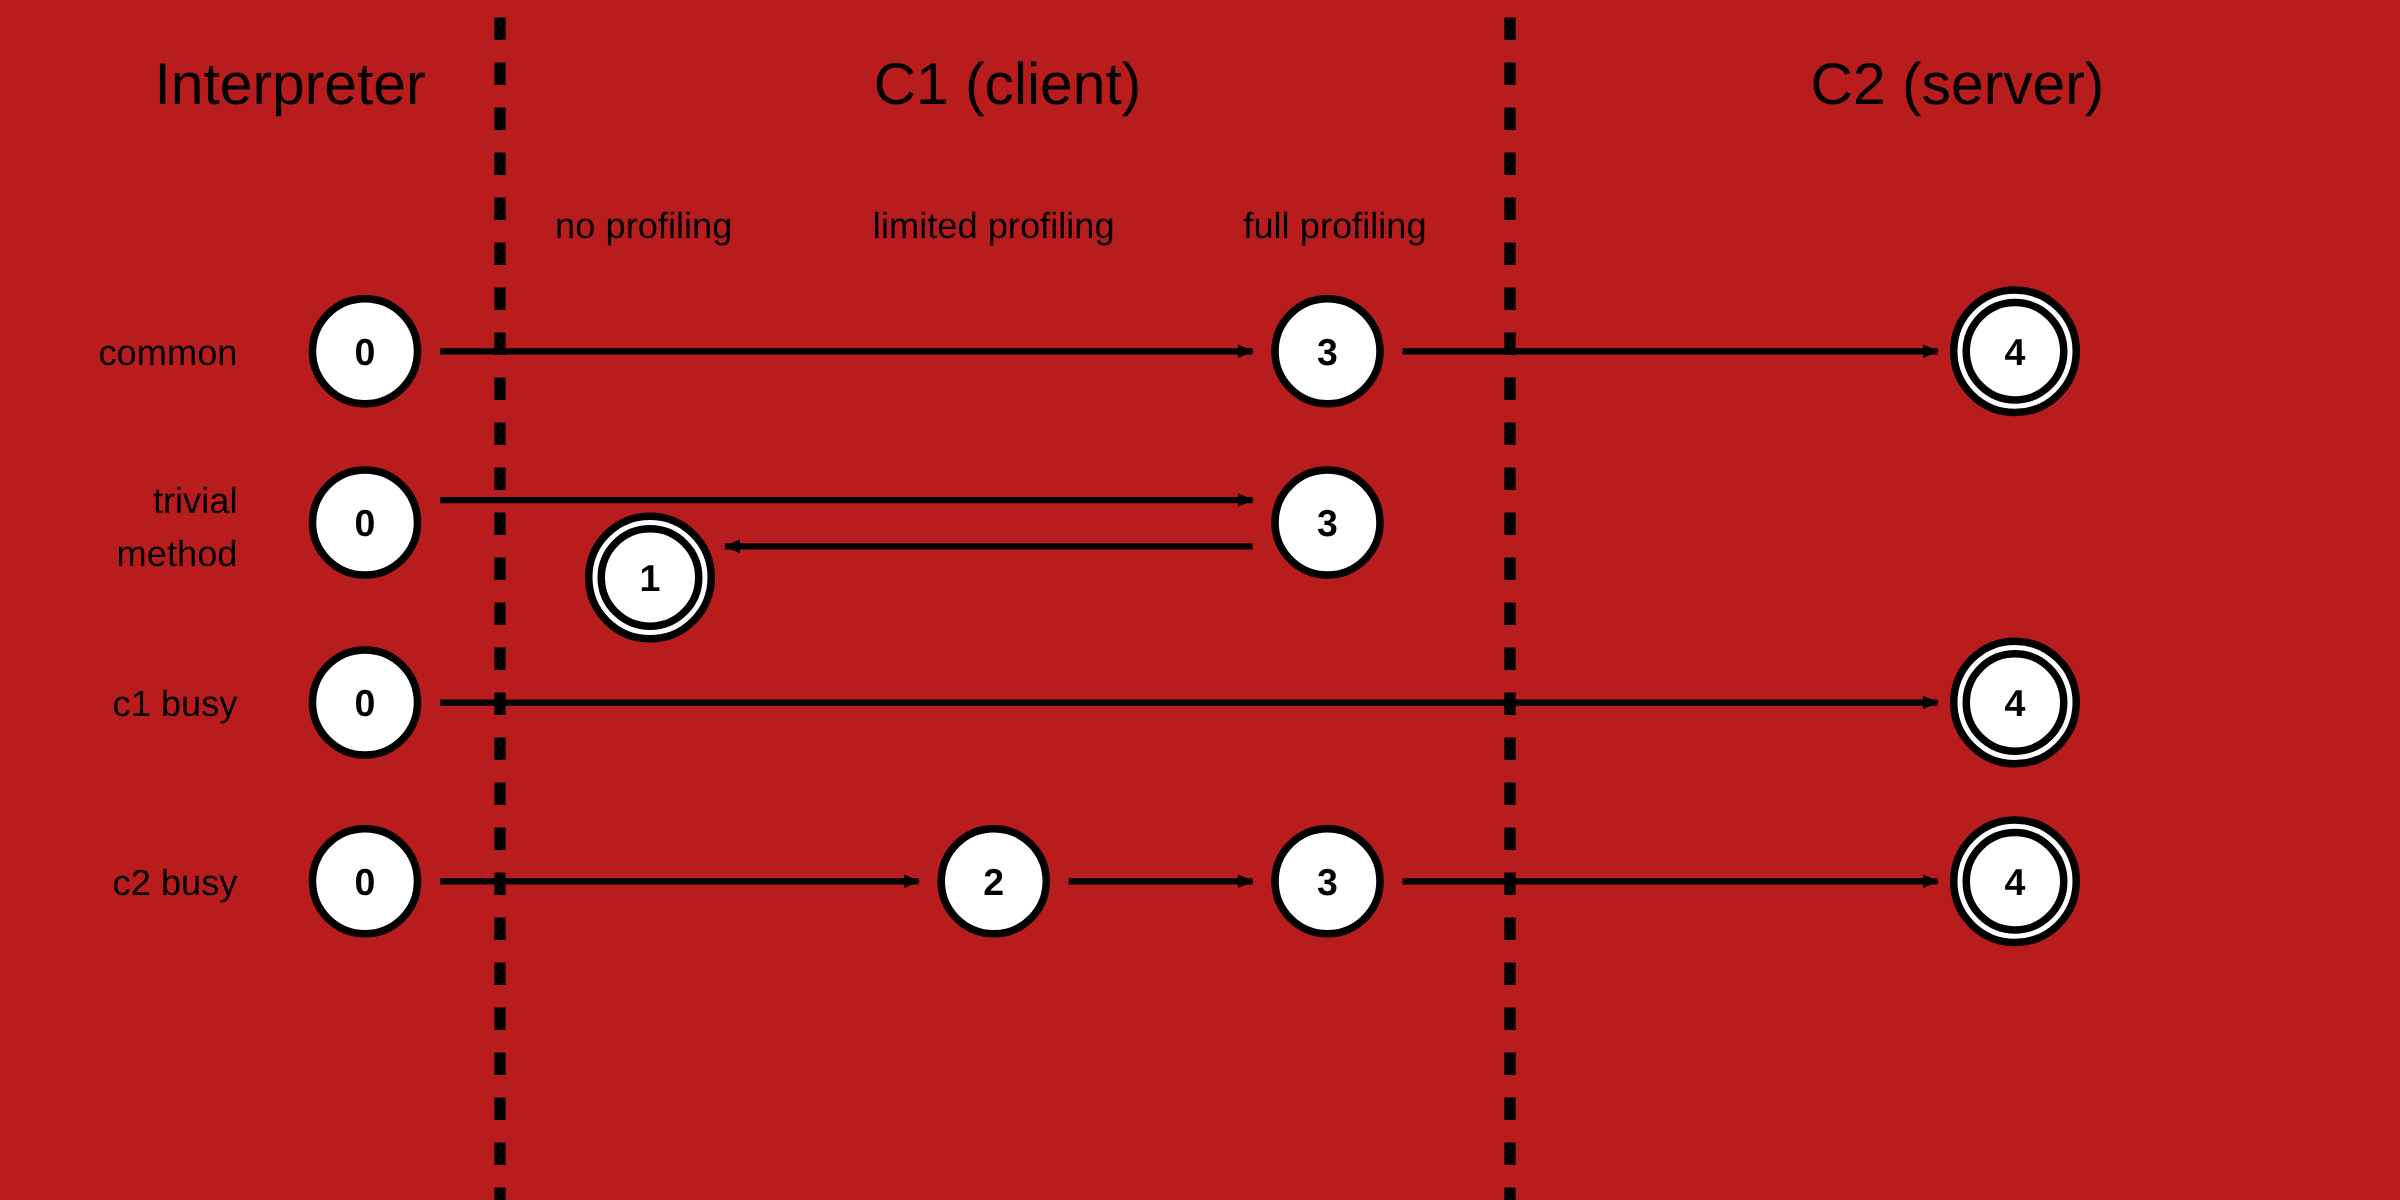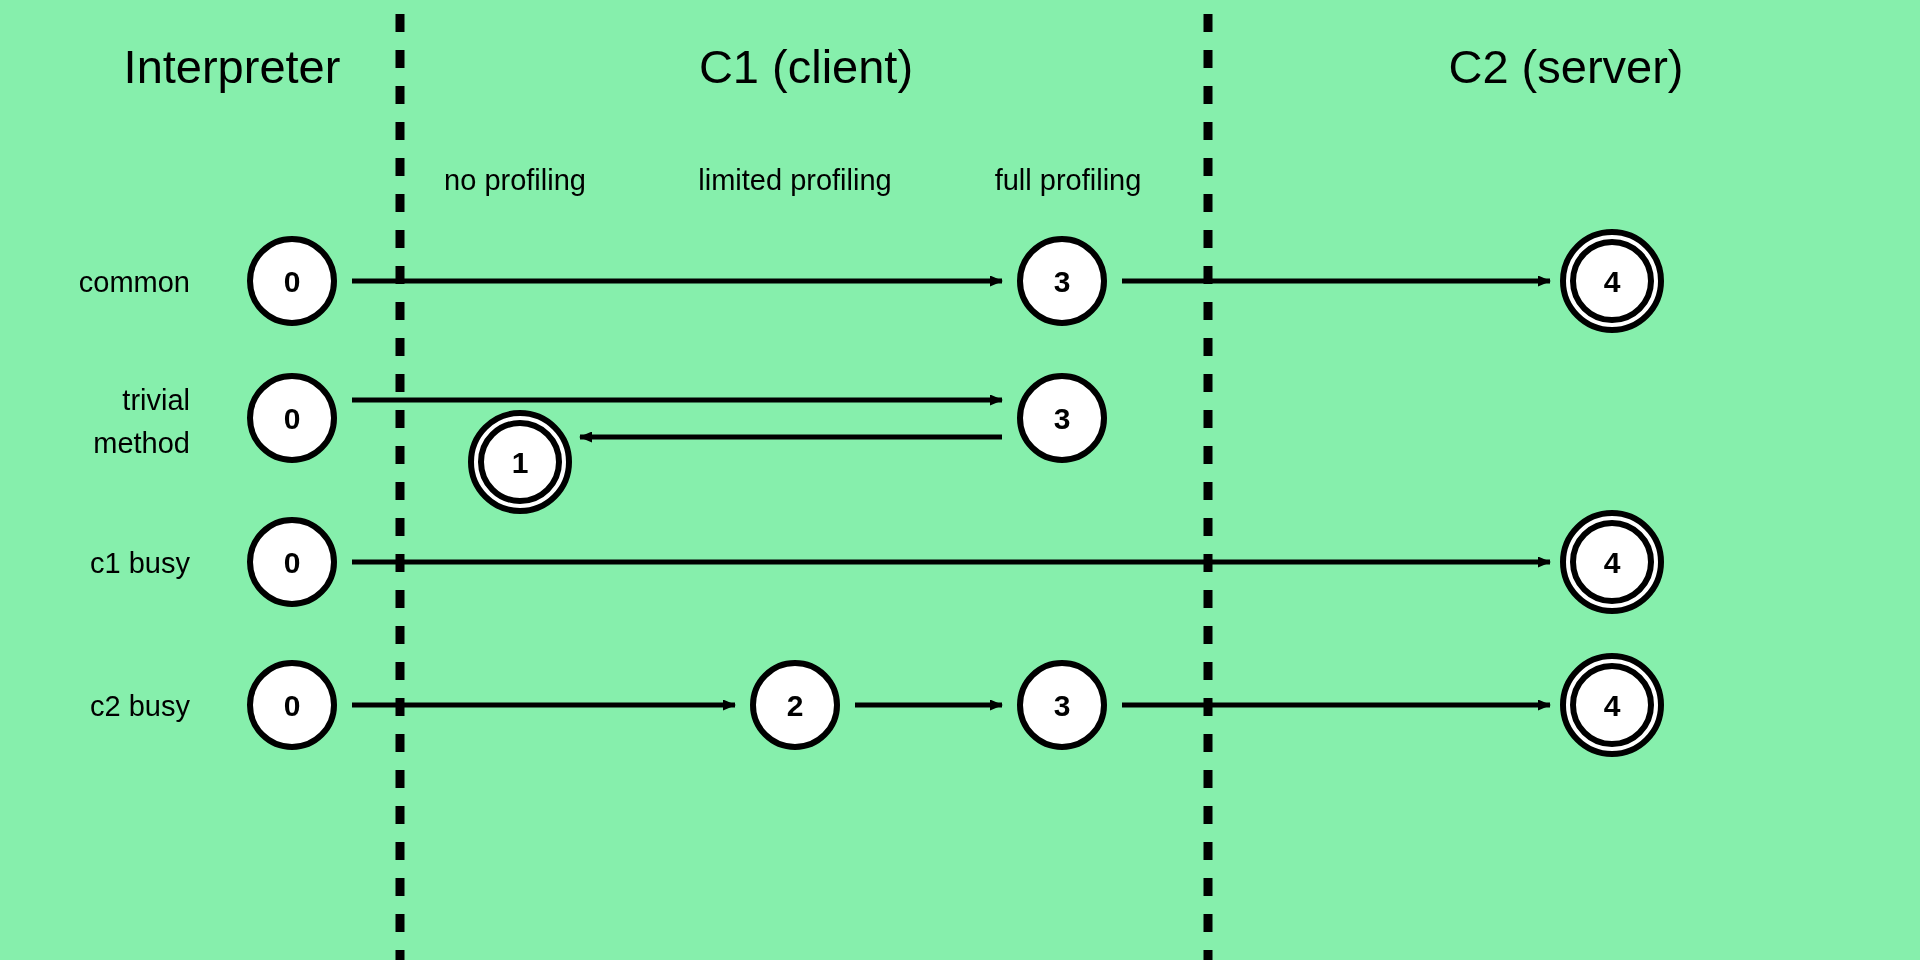--- a/index.html
+++ b/index.html
@@ -8,21 +8,21 @@
   }
   body {
     width: 1920px; height: 960px;
     font-family: "Liberation Sans", sans-serif;
     color: #000000;
     overflow: hidden;
   }
   #stage {
     position: relative;
     width: 1920px; height: 960px;
-    background: #86efac;
+    background: #b91c1c;
   }
   svg#diagram {
     position: absolute; left: 0; top: 0;
     width: 1920px; height: 960px;
   }
   .col-header {
     font-size: 47px;
     font-weight: 400;
     fill: #000;
   }

